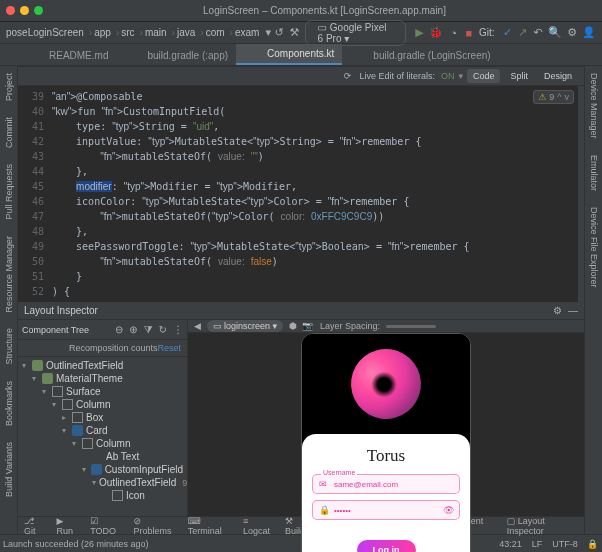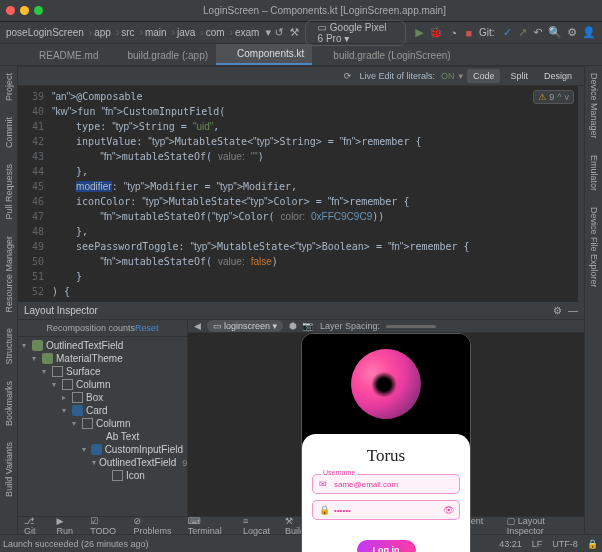--- a/index.html
+++ b/index.html
@@ -10,21 +10,21 @@
   .tl-red{background:#ff5f57}.tl-yel{background:#febc2e}.tl-grn{background:#28c840}
   .titlebar .title { flex:1; text-align:center; font-size:10px; color:#aaa; }
 
   .navbar { height:22px; background:#3c3f41; display:flex; align-items:center; padding:0 6px; font-size:10px; border-bottom:1px solid #323232; }
   .navbar .crumb { color:#bbbbbb; margin-right:3px; cursor:pointer; }
   .navbar .sep { color:#666; margin:0 2px; }
   .navbar .right { margin-left:auto; display:flex; align-items:center; gap:5px; }
   .navbar .icon { width:14px; height:14px; display:inline-flex; align-items:center; justify-content:center; color:#aaa; font-size:11px; }
 
   .tabs { height:22px; background:#3c3f41; display:flex; align-items:flex-end; font-size:10px; border-bottom:1px solid #323232; padding-left:18px; }
-  .tab { padding:4px 8px; background:#3c3f41; color:#999; display:flex; gap:3px; cursor:pointer; }
+  .tab { padding:4px 8px; background:#3c3f41; color:#999; display:flex; gap:13px; cursor:pointer; }
   .tab.active { background:#4e5254; color:#ddd; border-bottom:2px solid #4a88c7; }
   .tab .fi { width:10px; height:10px; display:inline-block; }
 
   .mainrow { display:flex; height:calc(100% - 22px - 22px - 22px - 18px); }
   .sidebarL { width:18px; background:#3c3f41; border-right:1px solid #323232; display:flex; flex-direction:column; align-items:center; padding-top:4px; gap:10px; }
   .sidebarR { width:18px; background:#3c3f41; border-left:1px solid #323232; display:flex; flex-direction:column; align-items:center; padding-top:4px; gap:10px; }
   .vtab { writing-mode:vertical-rl; transform:rotate(180deg); font-size:9px; color:#aaa; cursor:pointer; padding:3px 0; }
 
   .center { flex:1; display:flex; flex-direction:column; }
   .editor { flex:0 0 190px; background:#2b2b2b; display:flex; position:relative; }
@@ -41,21 +41,21 @@
   .seg.dim { background:transparent; }
 
   .insp-head { height:18px; background:#3c3f41; display:flex; align-items:center; padding:0 6px; font-size:10px; color:#ccc; border-bottom:1px solid #323232; }
   .insp-head .hicons { margin-left:auto; display:flex; gap:6px; color:#aaa; }
 
   .insp-body { flex:1; display:flex; min-height:0; }
   .tree-pane { width:170px; background:#3c3f41; display:flex; flex-direction:column; border-right:1px solid #323232; }
   .tree-tb { height:20px; display:flex; align-items:center; padding:0 4px; font-size:9px; color:#ccc; gap:6px; border-bottom:1px solid #323232; }
   .tree-tb .spacer{flex:1}
   .tree-tb .icon{font-size:10px;color:#aaa;cursor:pointer}
-  .tree-sub { padding:3px 6px; font-size:9px; color:#aaa; display:flex; justify-content:center; border-bottom:1px solid #323232; }
+  .tree-sub { padding:3px 6px; font-size:9px; color:#aaa; display:flex; justify-content:flex-end; border-bottom:1px solid #323232; }
   .tree-sub .reset{color:#4a88c7;cursor:pointer}
   .tree { flex:1; overflow:auto; padding:2px 0; font-size:10px; }
   .node { display:flex; align-items:center; padding:1px 4px; cursor:pointer; color:#ccc; white-space:nowrap; }
   .node .arr{width:10px;color:#888;font-size:8px}
   .node .ni{width:11px;height:11px;margin-right:3px;display:inline-flex;align-items:center;justify-content:center;font-size:8px}
   .ni.th{background:#6a8759;border-radius:2px;color:#fff}
   .ni.cp{background:#2d5e8e;border-radius:2px;color:#fff}
   .ni.bx{border:1px solid #888}
   .ni.tx{color:#aaa}
   .cnt{margin-left:auto;color:#888;font-size:9px;padding-left:6px}
@@ -191,20 +191,29 @@
     <div class="insp-head">
       <span>Layout Inspector</span>
       <div class="hicons">
         <span>⚙</span>
         <span>—</span>
       </div>
     </div>
 
     <div class="insp-body">
       <div class="tree-pane">
+        <div class="tree-tb">
+          <span>Component Tree</span>
+          <span class="spacer"></span>
+          <span class="icon">⊖</span>
+          <span class="icon">⊕</span>
+          <span class="icon">⧩</span>
+          <span class="icon">↻</span>
+          <span class="icon">⋮</span>
+        </div>
         <div class="tree-sub">
           <span>Recomposition counts</span>
           <span class="reset">Reset</span>
         </div>
         <div class="tree" id="tree">
             <div class="node" style="padding-left: 4px;">
               <span class="arr">▾</span>
               <span class="ni th"></span>
               <span>OutlinedTextField</span>
             </div>

